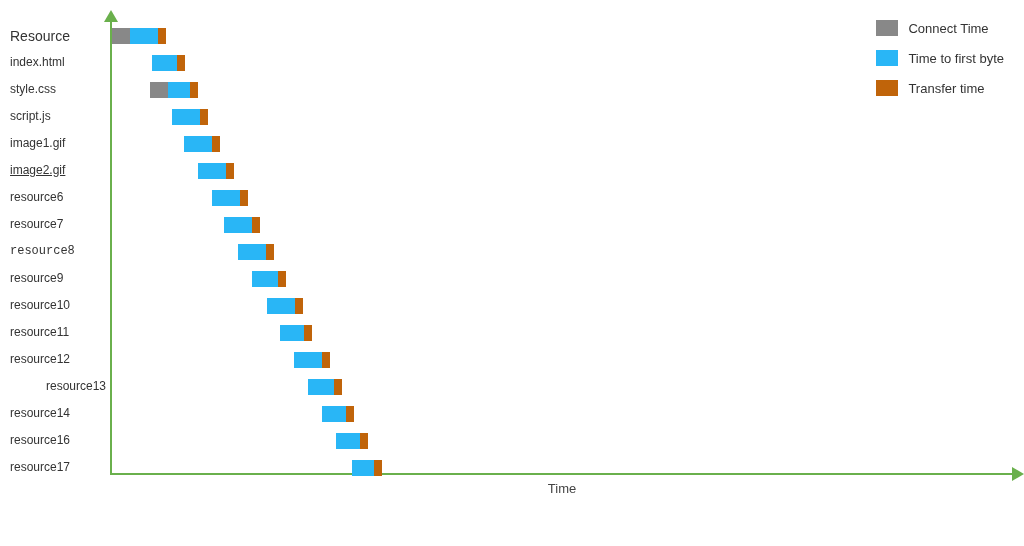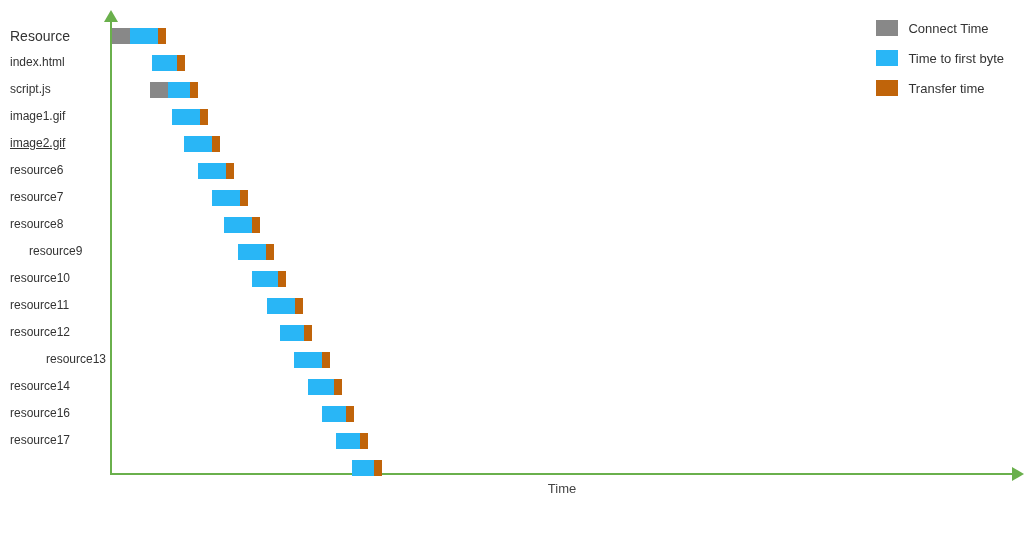--- a/index.html
+++ b/index.html
@@ -119,27 +119,28 @@
   </style>
 </head>
 <body>
 
 <div class="chart-container">
 
   <div class="y-axis-labels">
     <div class="y-title">Resource</div>
     <div id="y-labels-container">
         <div class="y-label" style="height: 27px; min-height: 27px; max-height: 27px;">index.html</div>
+        <div class="y-label" style="height: 27px; min-height: 27px; max-height: 27px;">style.css</div>
         <div class="y-label" style="height: 27px; min-height: 27px; max-height: 27px;">script.js</div>
         <div class="y-label" style="height: 27px; min-height: 27px; max-height: 27px;">image1.gif</div>
         <div class="y-label" style="height: 27px; min-height: 27px; max-height: 27px; text-decoration: underline;">image2.gif</div>
         <div class="y-label" style="height: 27px; min-height: 27px; max-height: 27px;">resource6</div>
         <div class="y-label" style="height: 27px; min-height: 27px; max-height: 27px;">resource7</div>
-        <div class="y-label" style="height: 27px; min-height: 27px; max-height: 27px;">resource8</div>
-        <div class="y-label" style="height: 27px; min-height: 27px; max-height: 27px; margin-left: 19px;">resource9</div>
+        <div class="y-label" style="height: 27px; min-height: 27px; max-height: 27px; font-family: Liberation Mono, monospace;">resource8</div>
+        <div class="y-label" style="height: 27px; min-height: 27px; max-height: 27px;">resource9</div>
         <div class="y-label" style="height: 27px; min-height: 27px; max-height: 27px;">resource10</div>
         <div class="y-label" style="height: 27px; min-height: 27px; max-height: 27px;">resource11</div>
         <div class="y-label" style="height: 27px; min-height: 27px; max-height: 27px;">resource12</div>
         <div class="y-label" style="height: 27px; min-height: 27px; max-height: 27px; margin-left: 36px;">resource13</div>
         <div class="y-label" style="height: 27px; min-height: 27px; max-height: 27px;">resource14</div>
         <div class="y-label" style="height: 27px; min-height: 27px; max-height: 27px;">resource16</div>
         <div class="y-label" style="height: 27px; min-height: 27px; max-height: 27px;">resource17</div>
       </div>
   </div>
 

